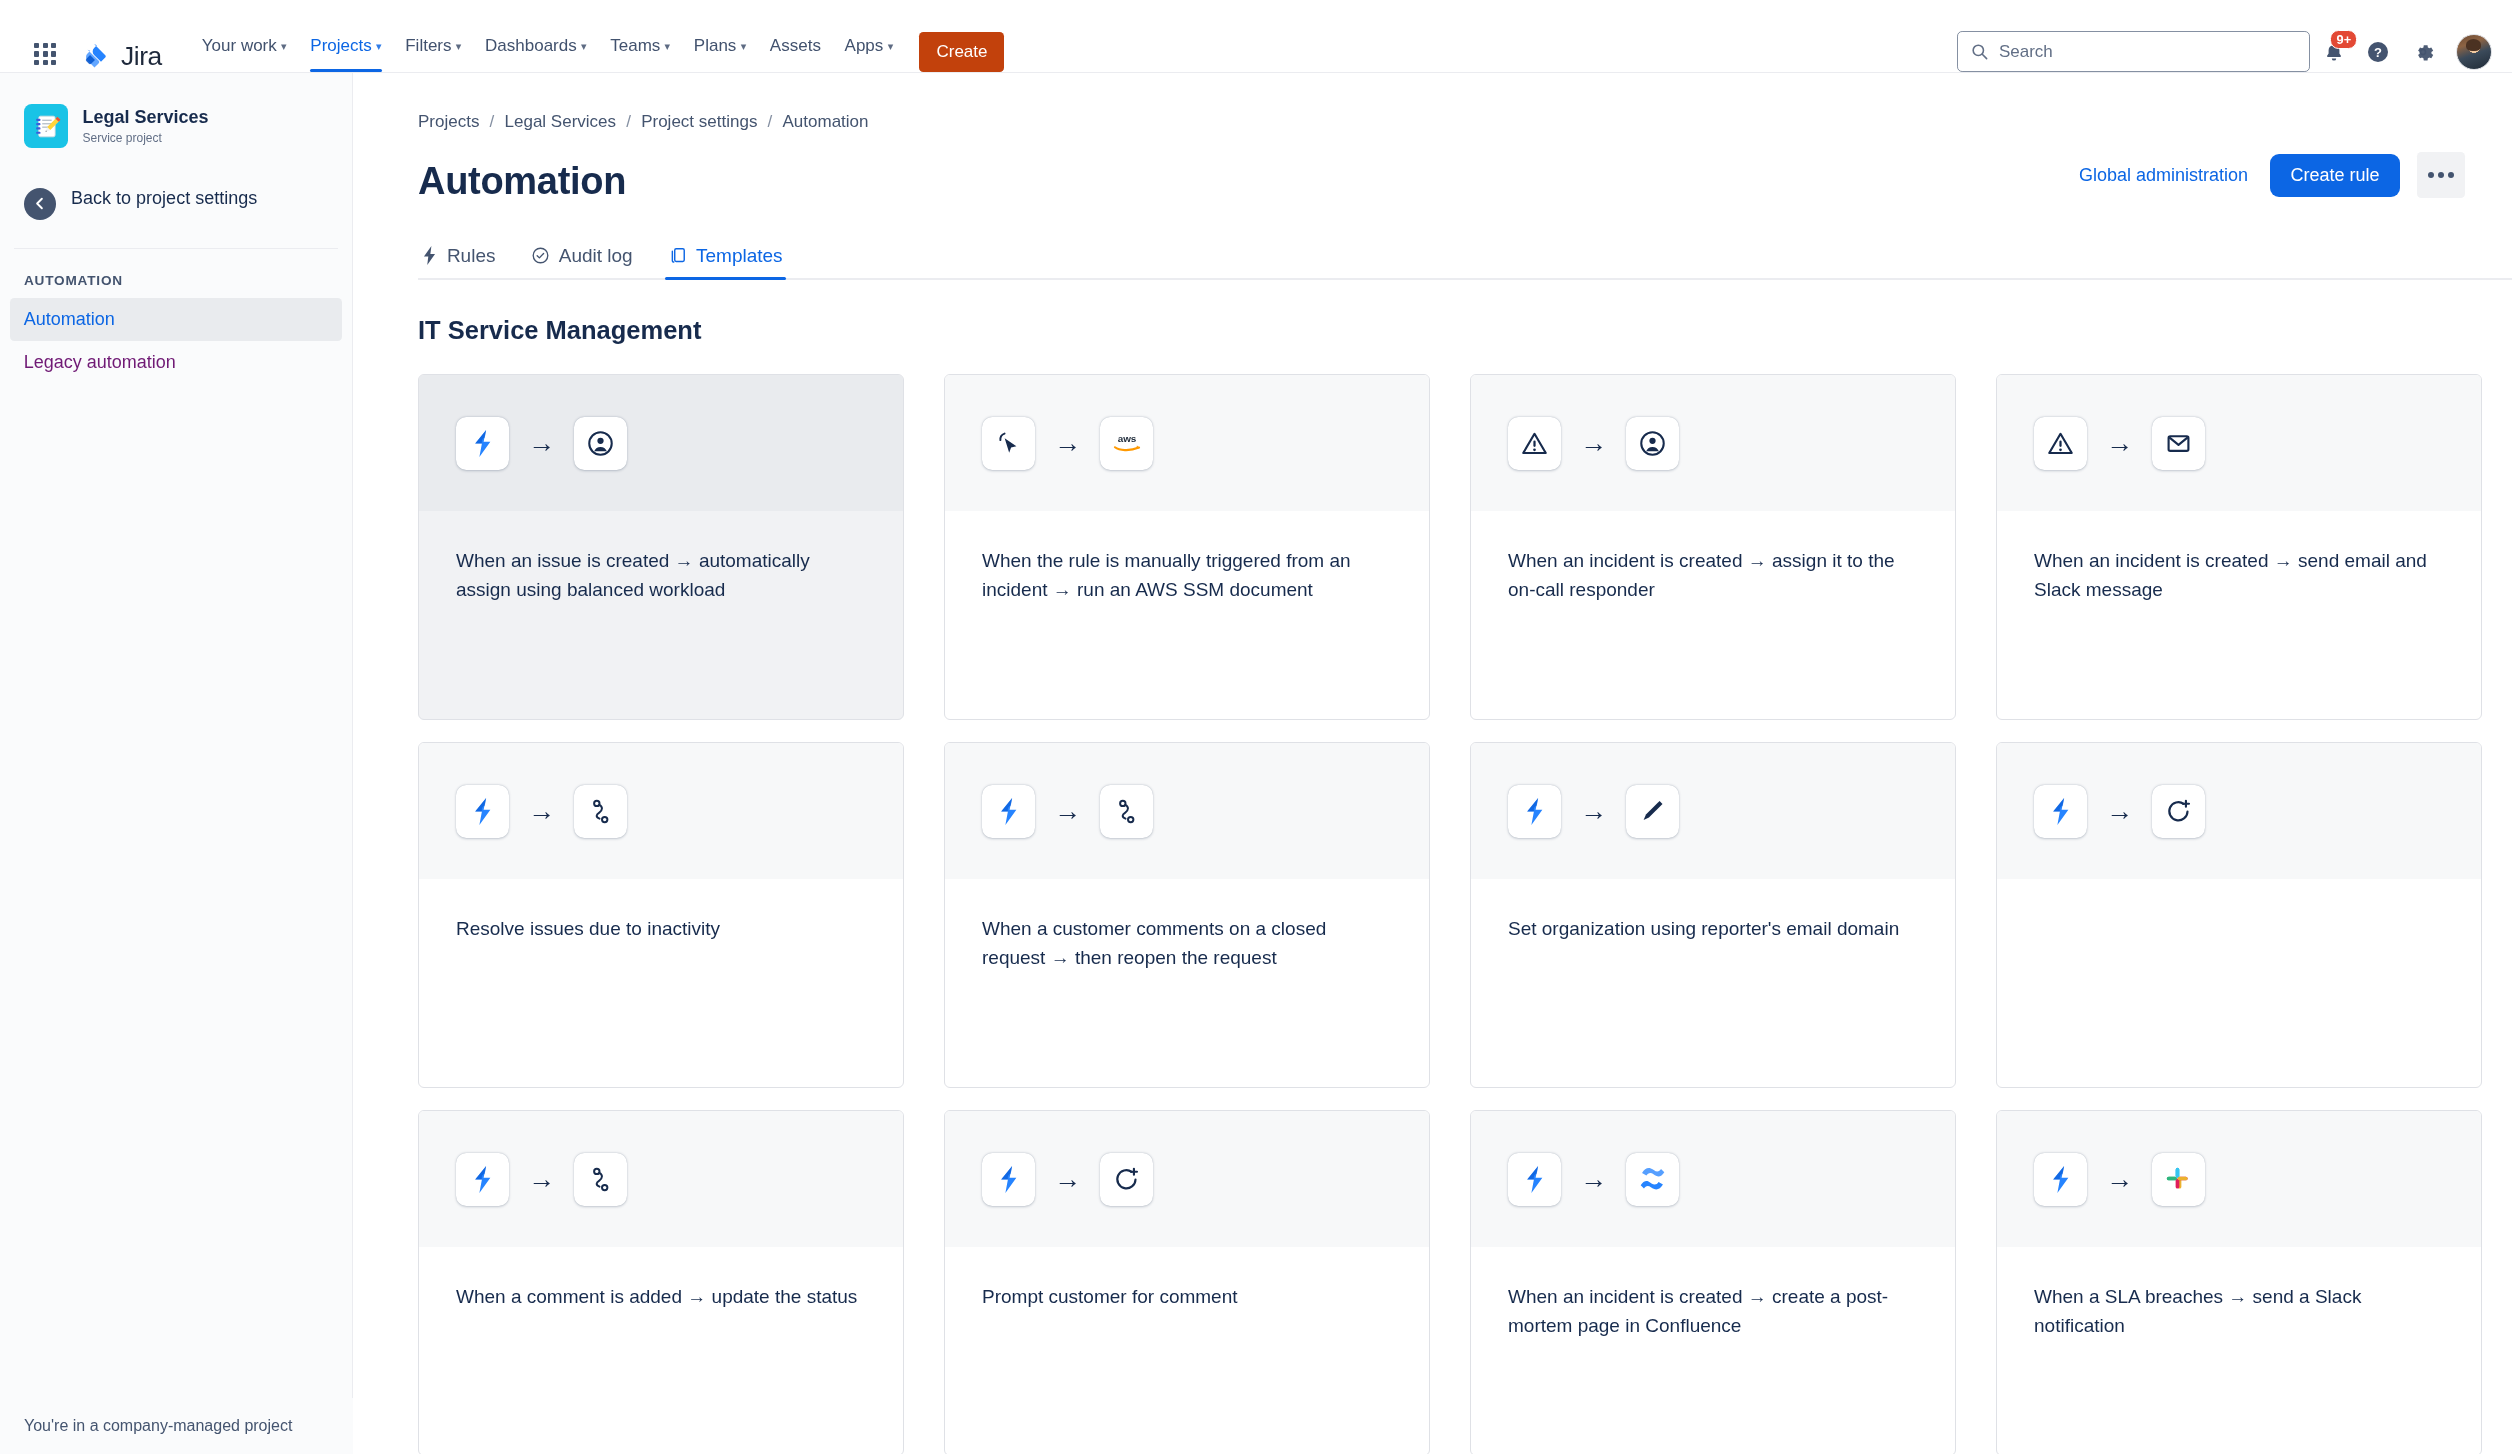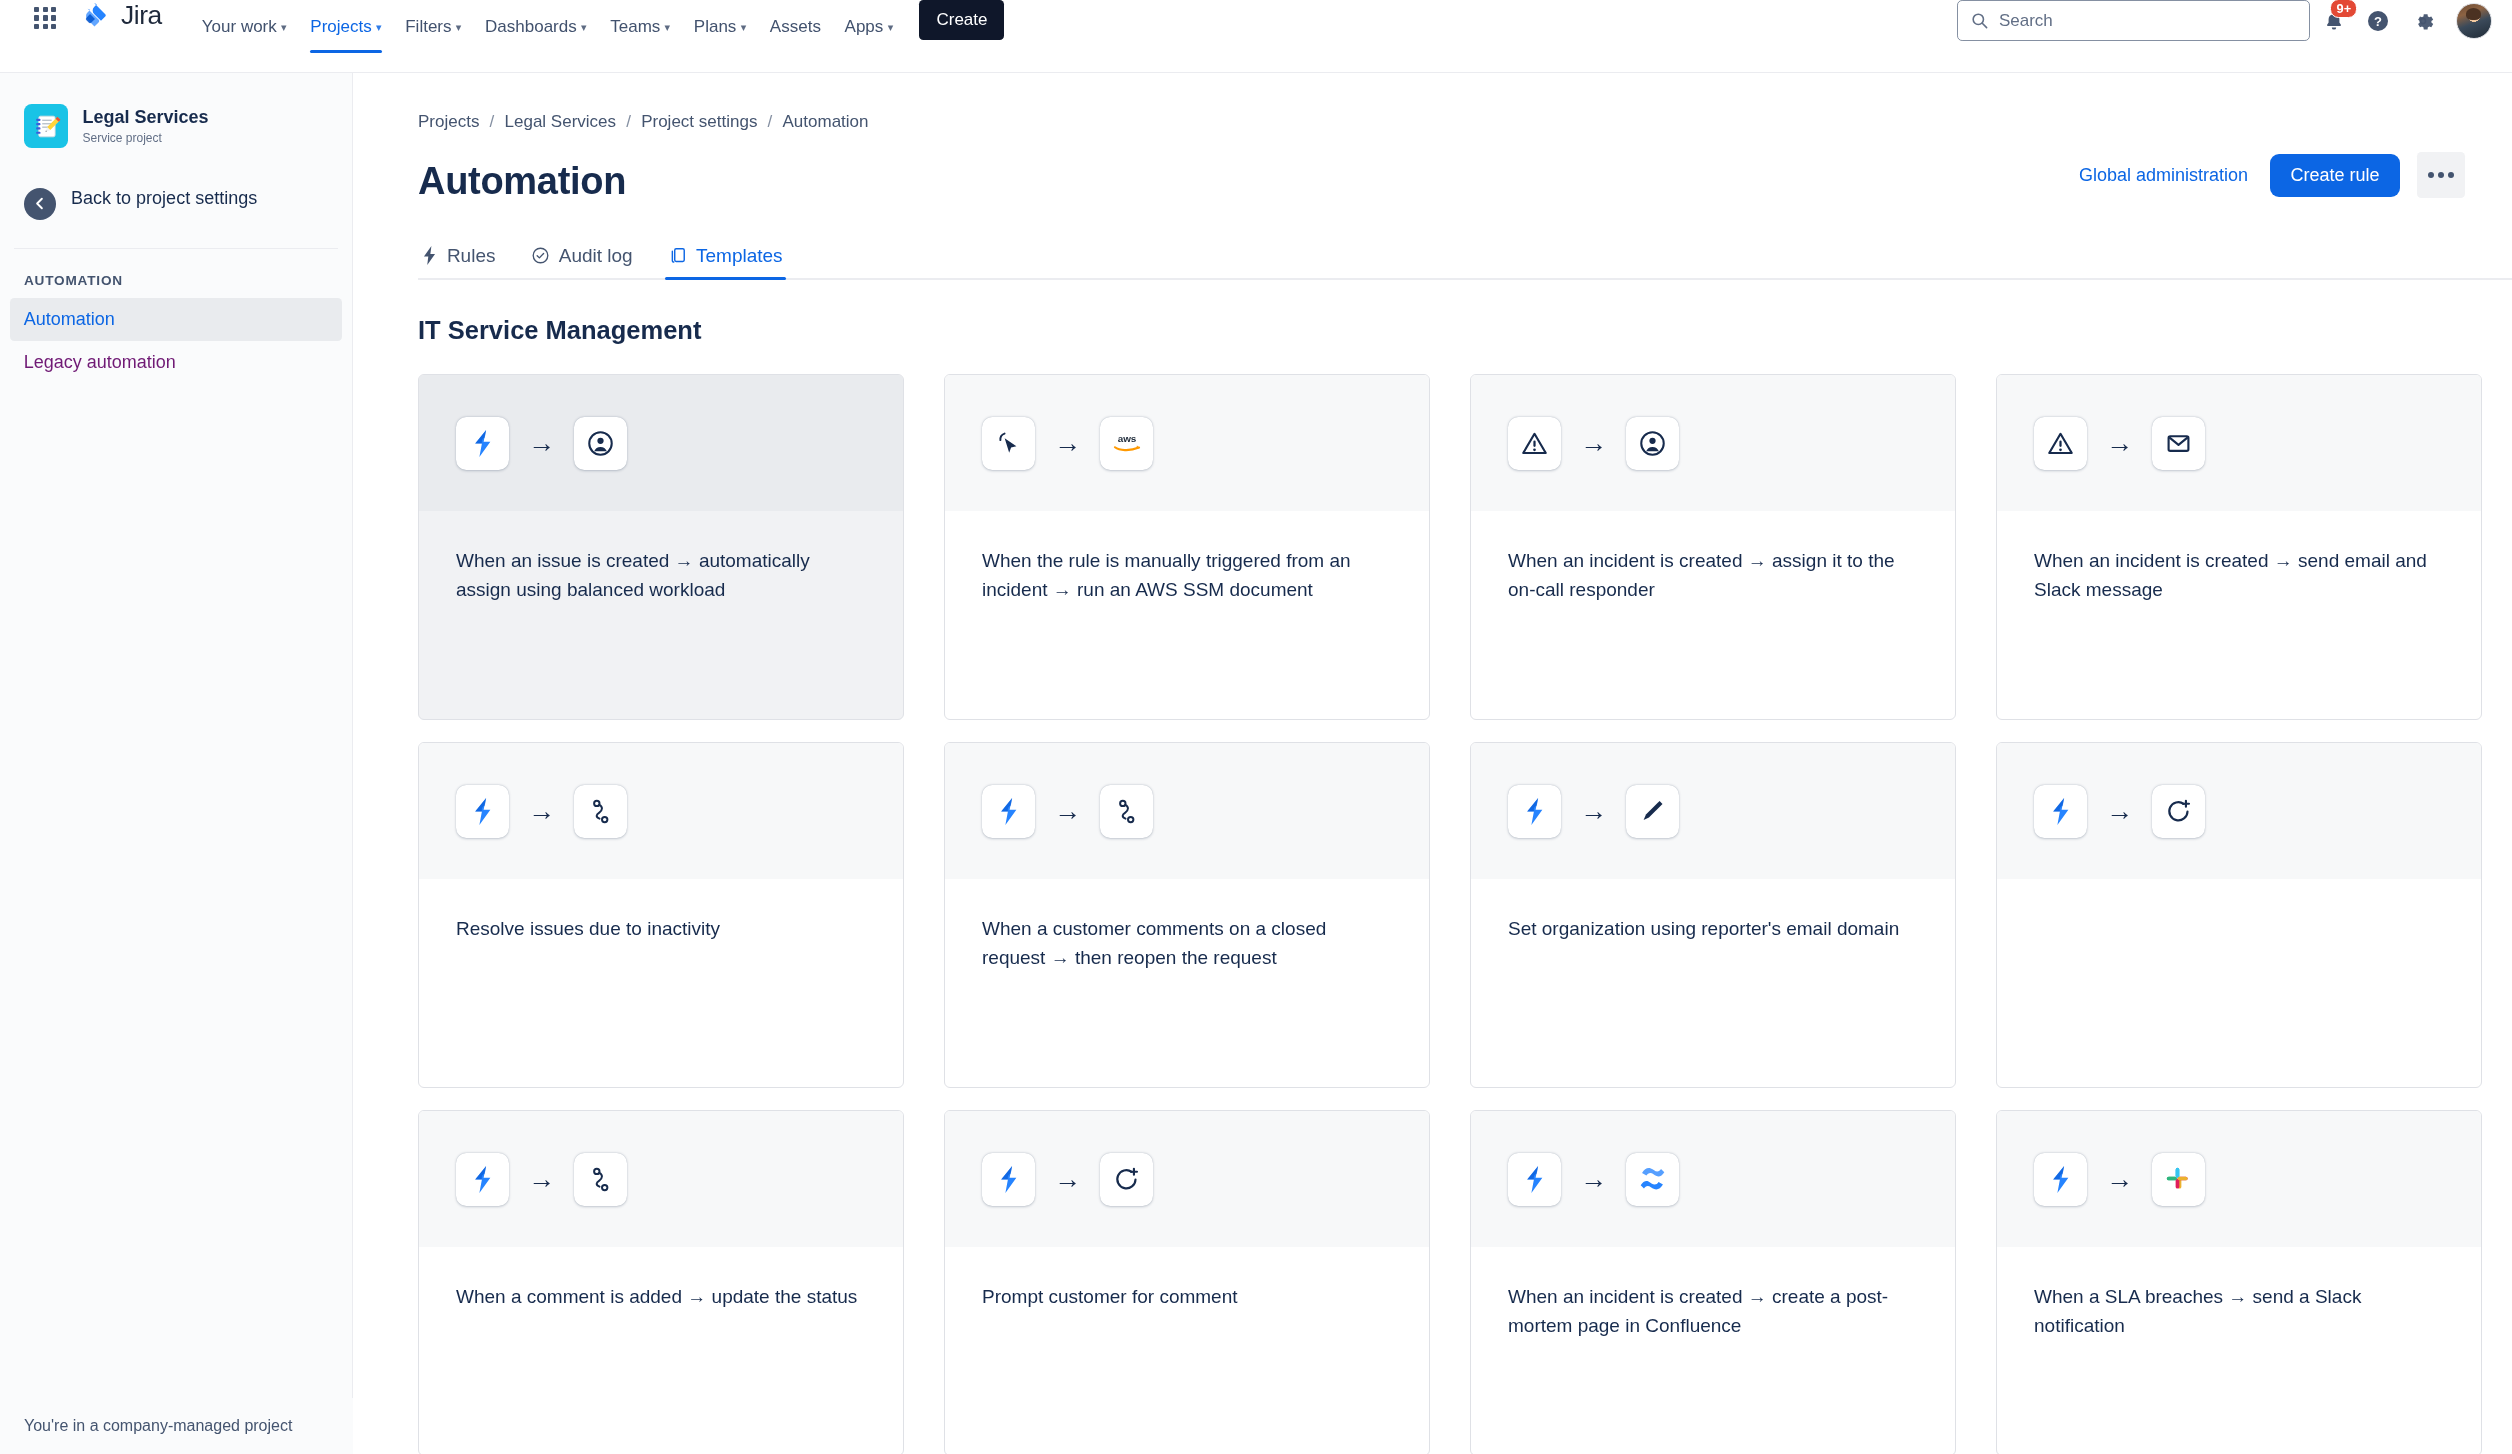--- a/index.html
+++ b/index.html
@@ -9,21 +9,21 @@
     background: #ffffff;
     color: #172b4d;
     overflow: hidden;
   }
 
   
   .topnav {
     position: absolute; top: 0; left: 0; width: 2512px; height: 73px;
     background: #ffffff;
     border-bottom: 0.9px solid #ebecf0;
-    display: flex; align-items: flex-start;
+    display: flex; align-items: flex-end;
     padding: 0 20.4px;
     z-index: 30;
   }
   .appswitcher {
     width: 36px; height: 36px; border-radius: 3.4px;
     display: flex; align-items: center; justify-content: center;
     cursor: pointer; margin-left: 6.8px;
   }
   .grid3 { display: grid; grid-template-columns: repeat(3, 5.1px); grid-gap: 3.4px; }
   .grid3 i { display:block; width: 5.1px; height: 5.1px; background: #44546f; border-radius: 0.9px; }
@@ -40,21 +40,21 @@
     white-space: nowrap; position: relative; height: 53px;
   }
   .navitem.active { color: #0c66e4; }
   .navitem.active::after {
     content:""; position: absolute; left: 11px; right: 11px; bottom: 0;
     height: 2.6px; background: #0c66e4; border-radius: 1.7px;
   }
   .caret { font-size: 11px; opacity: .85; transform: translateY(0.9px); }
 
   .create-btn {
-    background: #0f172a; color: #fff; border: none;
+    background: #c2410c; color: #fff; border: none;
     font-size: 17px; font-family: inherit;
     padding: 10.2px 17px; border-radius: 4.3px; cursor: pointer;
     margin-left: 15.3px; font-weight: 500;
   }
   .nav-right { margin-left: auto; display: flex; align-items: center; gap: 5.1px; }
   .searchbox {
     display: flex; align-items: center; gap: 10.2px;
     width: 353px; height: 41px;
     border: 0.9px solid #8590a2; border-radius: 5.1px;
     padding: 0 12px; background: #fff; cursor: text;

